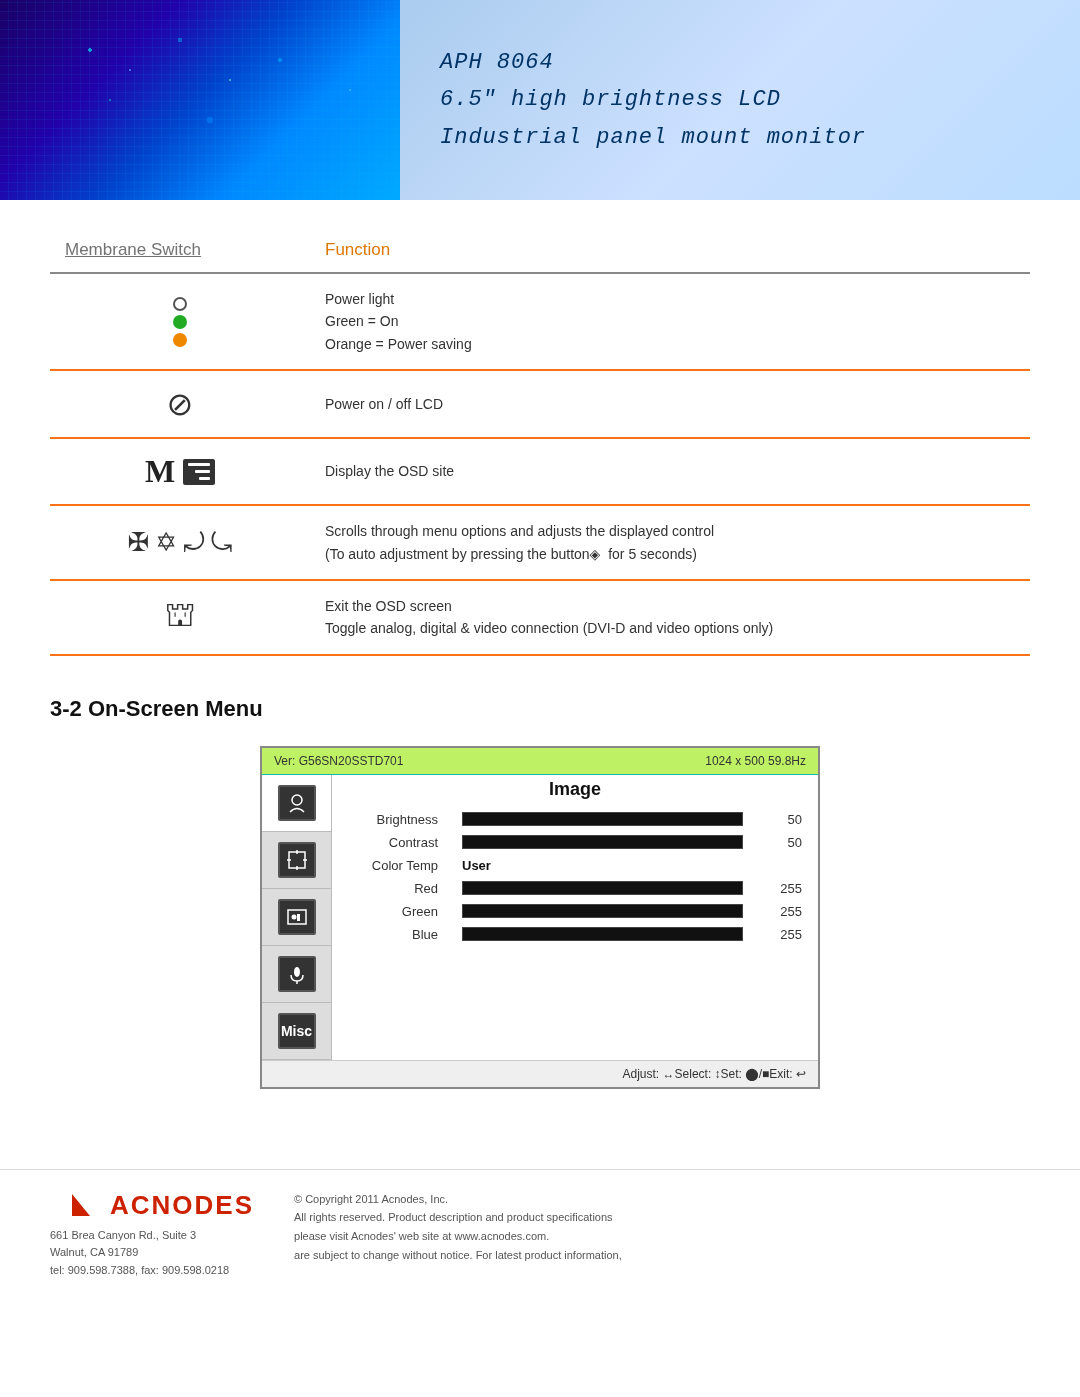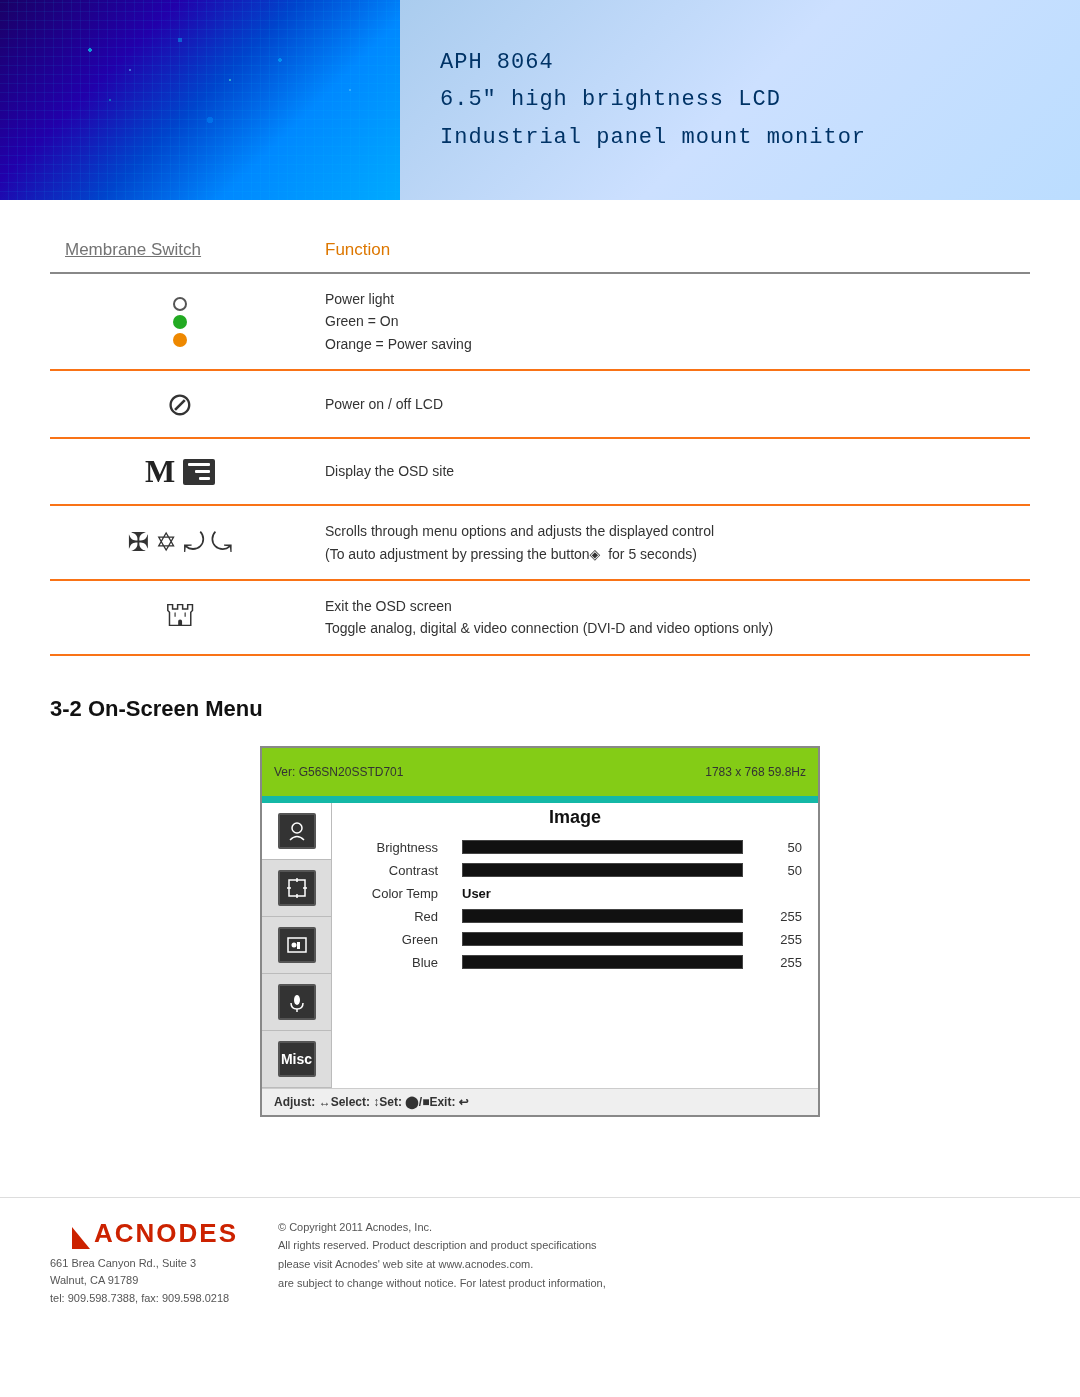--- a/index.html
+++ b/index.html
@@ -9,20 +9,21 @@
       width: 1080px;
       min-height: 1397px;
       color: #222;
     }
 
     
     .header {
       display: flex;
       height: 200px;
       background: #fff;
+      font-style: italic;
     }
     .header-image {
       width: 400px;
       height: 200px;
       background: linear-gradient(135deg, #1a0066 0%, #2200aa 30%, #0044cc 50%, #0088ff 70%, #00aaff 100%);
       position: relative;
       overflow: hidden;
       flex-shrink: 0;
     }
     .header-image::before {
@@ -205,25 +206,25 @@
     }
     .osd-box {
       border: 2px solid #888;
       background: #f5f5f5;
       width: 560px;
       font-family: Arial, sans-serif;
     }
     .osd-header {
       display: flex;
       justify-content: space-between;
-      padding: 17px 12px;
+      padding: 6px 12px;
       font-size: 12px;
       color: #333;
-      background: #84cc16;
-      border-bottom: 7px solid #14b8a6;
+      background: #bef264;
+      border-bottom: 1px solid #14b8a6;
     }
     .osd-body {
       display: flex;
     }
     .osd-sidebar {
       width: 70px;
       background: #ddd;
       border-right: 1px solid #bbb;
       display: flex;
       flex-direction: column;
@@ -293,46 +294,45 @@
       font-size: 13px;
       color: #333;
     }
     .osd-user-text {
       font-size: 13px;
       font-weight: bold;
       color: #111;
     }
     .osd-footer {
       display: flex;
-      justify-content: flex-start;
+      justify-content: flex-end;
       padding: 6px 12px;
       font-size: 12px;
       color: #333;
       background: #efefef;
       border-top: 1px solid #ccc;
-      font-weight: bold;
     }
 
     
     .page-footer {
       display: flex;
       padding: 20px 50px;
       border-top: 1px solid #ddd;
       margin-top: 10px;
       gap: 40px;
     }
     .footer-logo-area {
       display: flex;
       flex-direction: column;
       gap: 6px;
     }
     .acnodes-logo {
       display: flex;
-      align-items: flex-end;
-      gap: 0;
+      align-items: center;
+      gap: 16px;
       padding-left: 22px;
     }
     .logo-triangle {
       width: 0;
       height: 0;
       border-left: 18px solid #cc2200;
       border-top: 22px solid transparent;
       border-bottom: 0px solid transparent;
       margin-right: 4px;
     }
@@ -450,21 +450,21 @@
     </tbody>
   </table>
 
   <div class="section-title">3-2  On-Screen Menu</div>
 
   <div class="osd-container">
     <div class="osd-box">
 
       <div class="osd-header">
         <span>Ver: G56SN20SSTD701</span>
-        <span>1783 x 768  59.8Hz</span>
+        <span>1024 x 500  59.8Hz</span>
       </div>
 
       <div class="osd-body">
 
         <div class="osd-sidebar">
           <div class="osd-sidebar-item active">
             <div class="osd-icon">
               <svg width="22" height="22" viewBox="0 0 22 22">
                 <circle cx="11" cy="8" r="5" fill="none" stroke="white" stroke-width="1.5"></circle>
                 <path d="M4 20 Q11 13 18 20" fill="none" stroke="white" stroke-width="1.5"></path>

